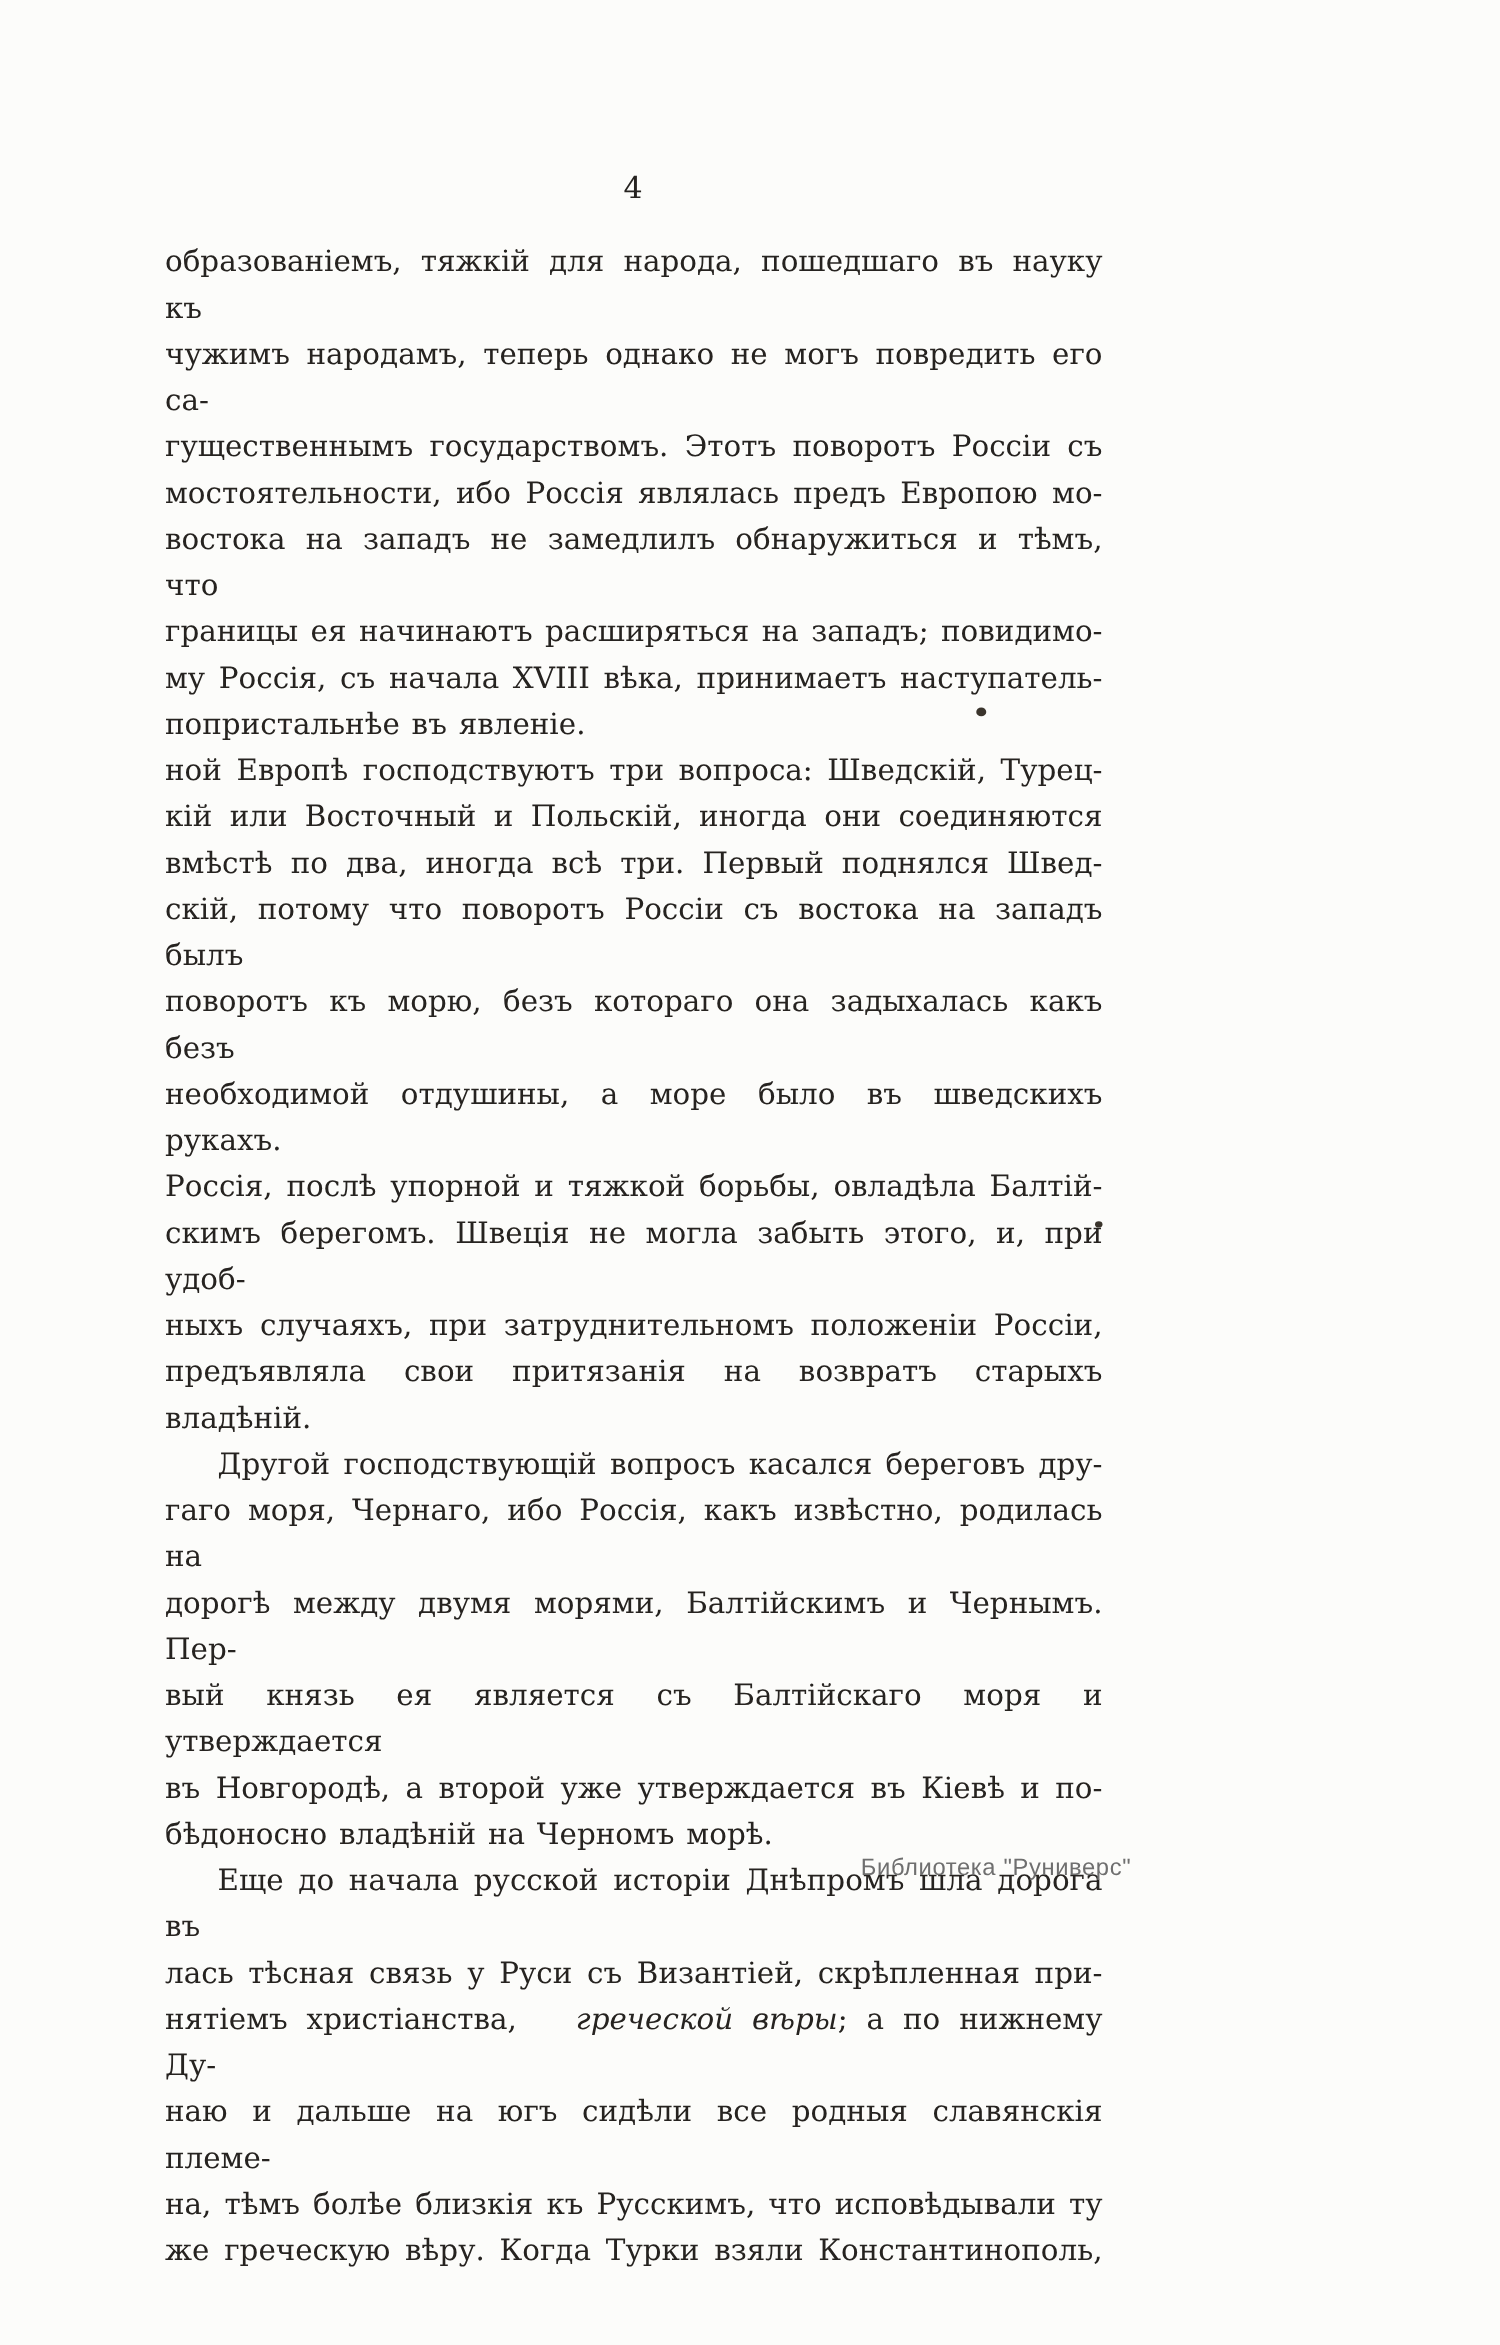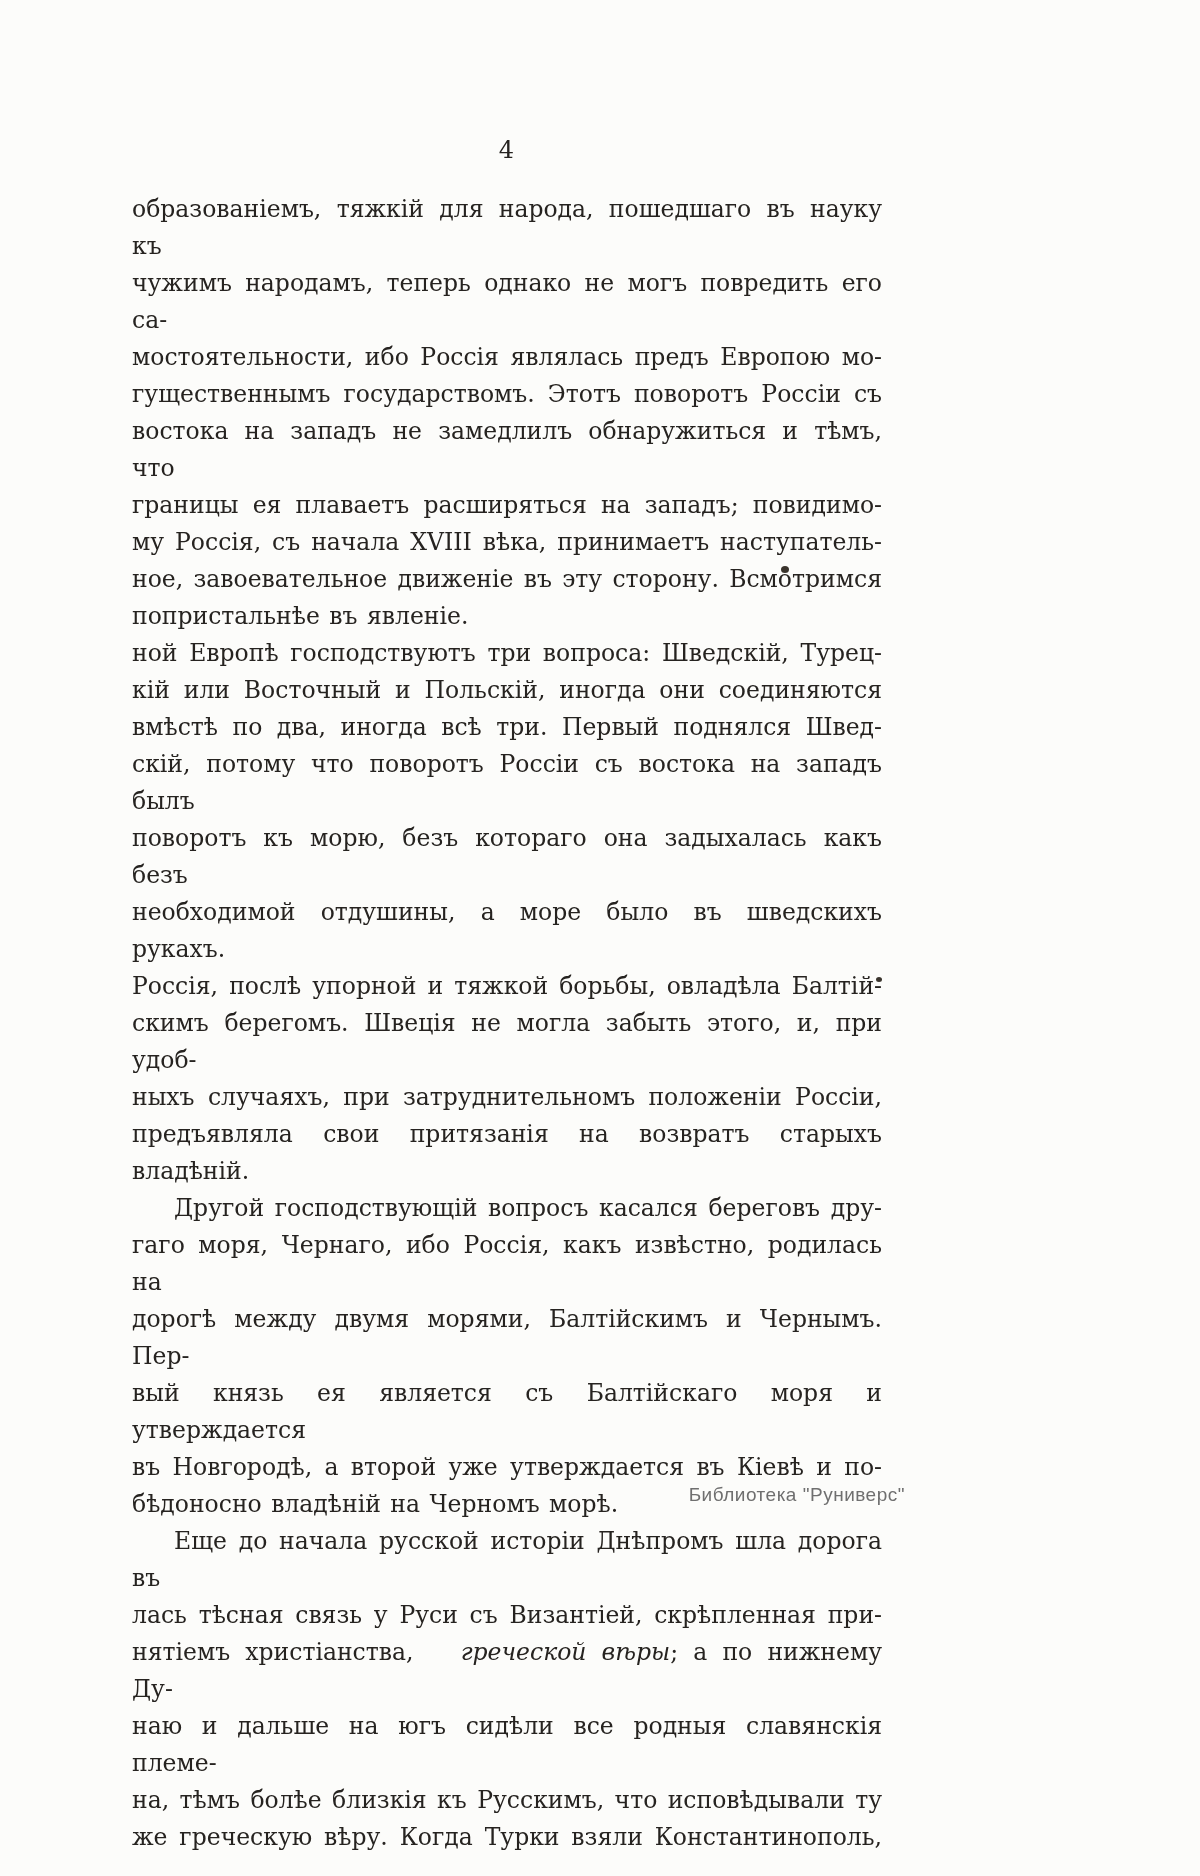--- a/index.html
+++ b/index.html
@@ -58,26 +58,25 @@
   }
 </style>
 </head>
 <body>
 
 <div class="page">
   <div class="page-number">4</div>
   <div class="text-block" id="text-block">
       <div class="line"><span>образованіемъ, тяжкій для народа, пошедшаго въ науку къ</span></div>
       <div class="line"><span>чужимъ народамъ, теперь однако не могъ повредить его са-</span></div>
+      <div class="line"><span>гущественнымъ государствомъ. Этотъ поворотъ Россіи съ</span></div>
       <div class="line"><span>мостоятельности, ибо Россія являлась предъ Европою мо-</span></div>
-      <div class="line"><span>гущественнымъ государствомъ. Этотъ поворотъ Россіи съ</span></div>
       <div class="line"><span>востока на западъ не замедлилъ обнаружиться и тѣмъ, что</span></div>
-      <div class="line"><span>границы ея плаваетъ расширяться на западъ; повидимо-</span></div>
+      <div class="line"><span>границы ея начинаютъ расширяться на западъ; повидимо-</span></div>
       <div class="line"><span>му Россія, съ начала XVIII вѣка, принимаетъ наступатель-</span></div>
-      <div class="line"><span>ное, завоевательное движеніе въ эту сторону. Всмотримся</span></div>
       <div class="line last"><span>попристальнѣе въ явленіе.</span></div>
       <div class="line"><span>ной Европѣ господствуютъ три вопроса: Шведскій, Турец-</span></div>
       <div class="line"><span>кій или Восточный и Польскій, иногда они соединяются</span></div>
       <div class="line"><span>вмѣстѣ по два, иногда всѣ три. Первый поднялся Швед-</span></div>
       <div class="line"><span>скій, потому что поворотъ Россіи съ востока на западъ былъ</span></div>
       <div class="line"><span>поворотъ къ морю, безъ котораго она задыхалась какъ безъ</span></div>
       <div class="line"><span>необходимой отдушины, а море было въ шведскихъ рукахъ.</span></div>
       <div class="line"><span>Россія, послѣ упорной и тяжкой борьбы, овладѣла Балтій-</span></div>
       <div class="line"><span>скимъ берегомъ. Швеція не могла забыть этого, и, при удоб-</span></div>
       <div class="line"><span>ныхъ случаяхъ, при затруднительномъ положеніи Россіи,</span></div>

